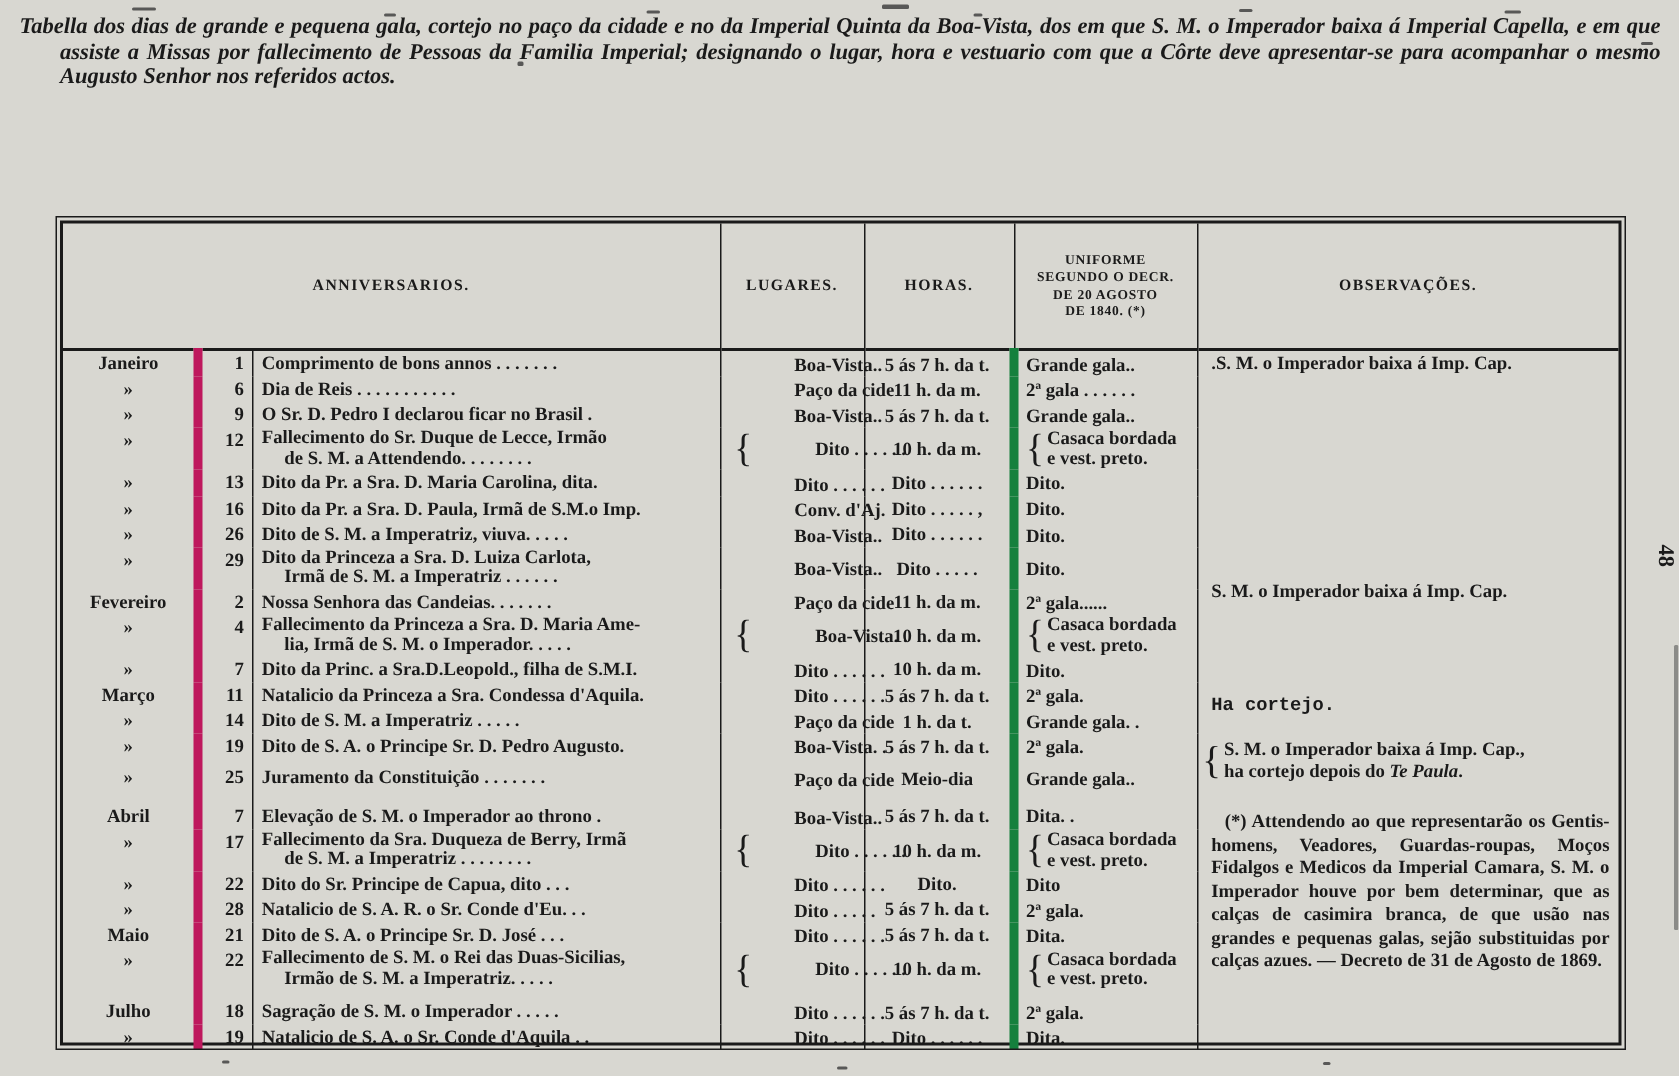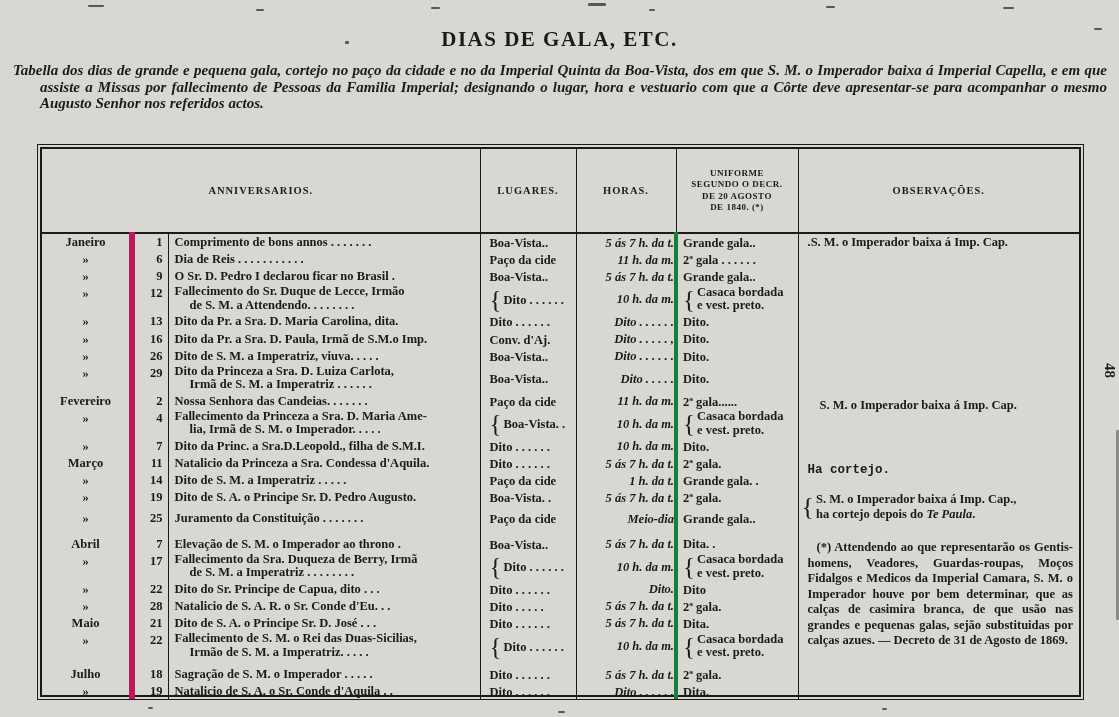--- a/index.html
+++ b/index.html
@@ -44,47 +44,47 @@
   .h-ann, .h-lug, .h-hor, .h-uni { border-right: 1px solid #1a1a1a; }
   .h-uni { font-size: 9px; letter-spacing: 0.5px; }
   .h-uni .uline { display: block; line-height: 11.5px; }
 
   tbody td { font-size: 12.5px; line-height: 16px; vertical-align: middle; }
   td.month, td.day, td.ann { vertical-align: top; }
   td.month { text-align: center; border-right: 6px solid #be185d; }
   td.day   { text-align: right; padding-right: 5px; border-right: 1px solid #1a1a1a; }
   td.ann   { padding-left: 6px; border-right: 1px solid #1a1a1a; white-space: nowrap; }
   td.lugar { padding-left: 9px; border-right: 1px solid #1a1a1a; white-space: nowrap; }
-  td.hora  { text-align: right; border-right: 4px solid #15803d; white-space: nowrap; font-style: italic; }
+  td.hora  { text-align: center; border-right: 6px solid #15803d; white-space: nowrap; }
   td.unif  { padding-left: 5px; border-right: 1px solid #1a1a1a; white-space: nowrap; }
 
   tr.single { height: 16px; }
   tr.double { height: 28px; }
   .ann-line { display: block; }
   .double .ann-line { line-height: 13.5px; }
   .ann-line.cont { padding-left: 15px; }
   .brace {
     display: inline-block; vertical-align: middle;
     font-weight: normal; font-size: 25px; line-height: 25px;
     margin-right: 2px; transform: scaleY(1.05);
   }
-  .cell-text { vertical-align: middle; }
+  .cell-text { vertical-align: middle; margin-left: 40px; }
   .unif-lines { display: inline-block; vertical-align: middle; }
   .unif-line { display: block; line-height: 13.5px; }
 
   tbody tr:nth-child(15) td { padding-top: 4px; }
   tbody tr:nth-child(16) td { padding-top: 8px; }
   tbody tr:nth-child(22) td { padding-top: 6px; }
   tr.filler td { height: auto; }
 
   td.obs-cell { position: relative; vertical-align: top; padding-left: 20px; }
   #obs-content { position: absolute; inset: 0; font-size: 12.5px; }
   .obs { position: absolute; left: 9px; right: 6px; line-height: 15px; }
   .obs-1 { top: 1px; }
-  .obs-2 { top: 164px; margin-left: 12px; }
+  .obs-2 { top: 153px; }
   .obs-3 { top: 229px; font-family: Liberation Mono, monospace; }
   .obs-4 { top: 258px; left: 3px; display: flex; align-items: center; }
   .obs-4 .obs-brace { font-weight: normal; font-size: 26px; line-height: 26px; margin-right: 2px; }
   .obs-4 .obs4-text { line-height: 14.5px; }
   .footnote { top: 306px; text-align: justify; text-indent: 9px; line-height: 15.5px; }
 
   .page-number {
     position: absolute; right: 2px; top: 362px;
     transform: rotate(90deg);
     font-size: 15px; font-weight: bold;
@@ -119,21 +119,20 @@
     <span class="mark a6"></span>
     <span class="mark a7"></span>
     <span class="mark a8"></span>
     <span class="mark a9"></span>
     <span class="mark a10"></span>
     <span class="mark a11"></span>
     <span class="mark a12"></span>
     <span class="mark a13"></span>
   </div>
 
-  <h1 class="title">DIAS DE GALA, ETC.</h1>
 
   <p class="intro">Tabella dos dias de grande e pequena gala, cortejo no paço da cidade e no da Imperial Quinta da Boa-Vista, dos em que S. M. o Imperador baixa á Imperial Capella, e em que assiste a Missas por fallecimento de Pessoas da Familia Imperial; designando o lugar, hora e vestuario com que a Côrte deve apresentar-se para acompanhar o mesmo Augusto Senhor nos referidos actos.</p>
 
   <div class="table-frame">
     <table>
       <colgroup>
         <col style="width:90px">
           <col style="width:36px">
           <col style="width:312px">
         <col style="width:96px">

